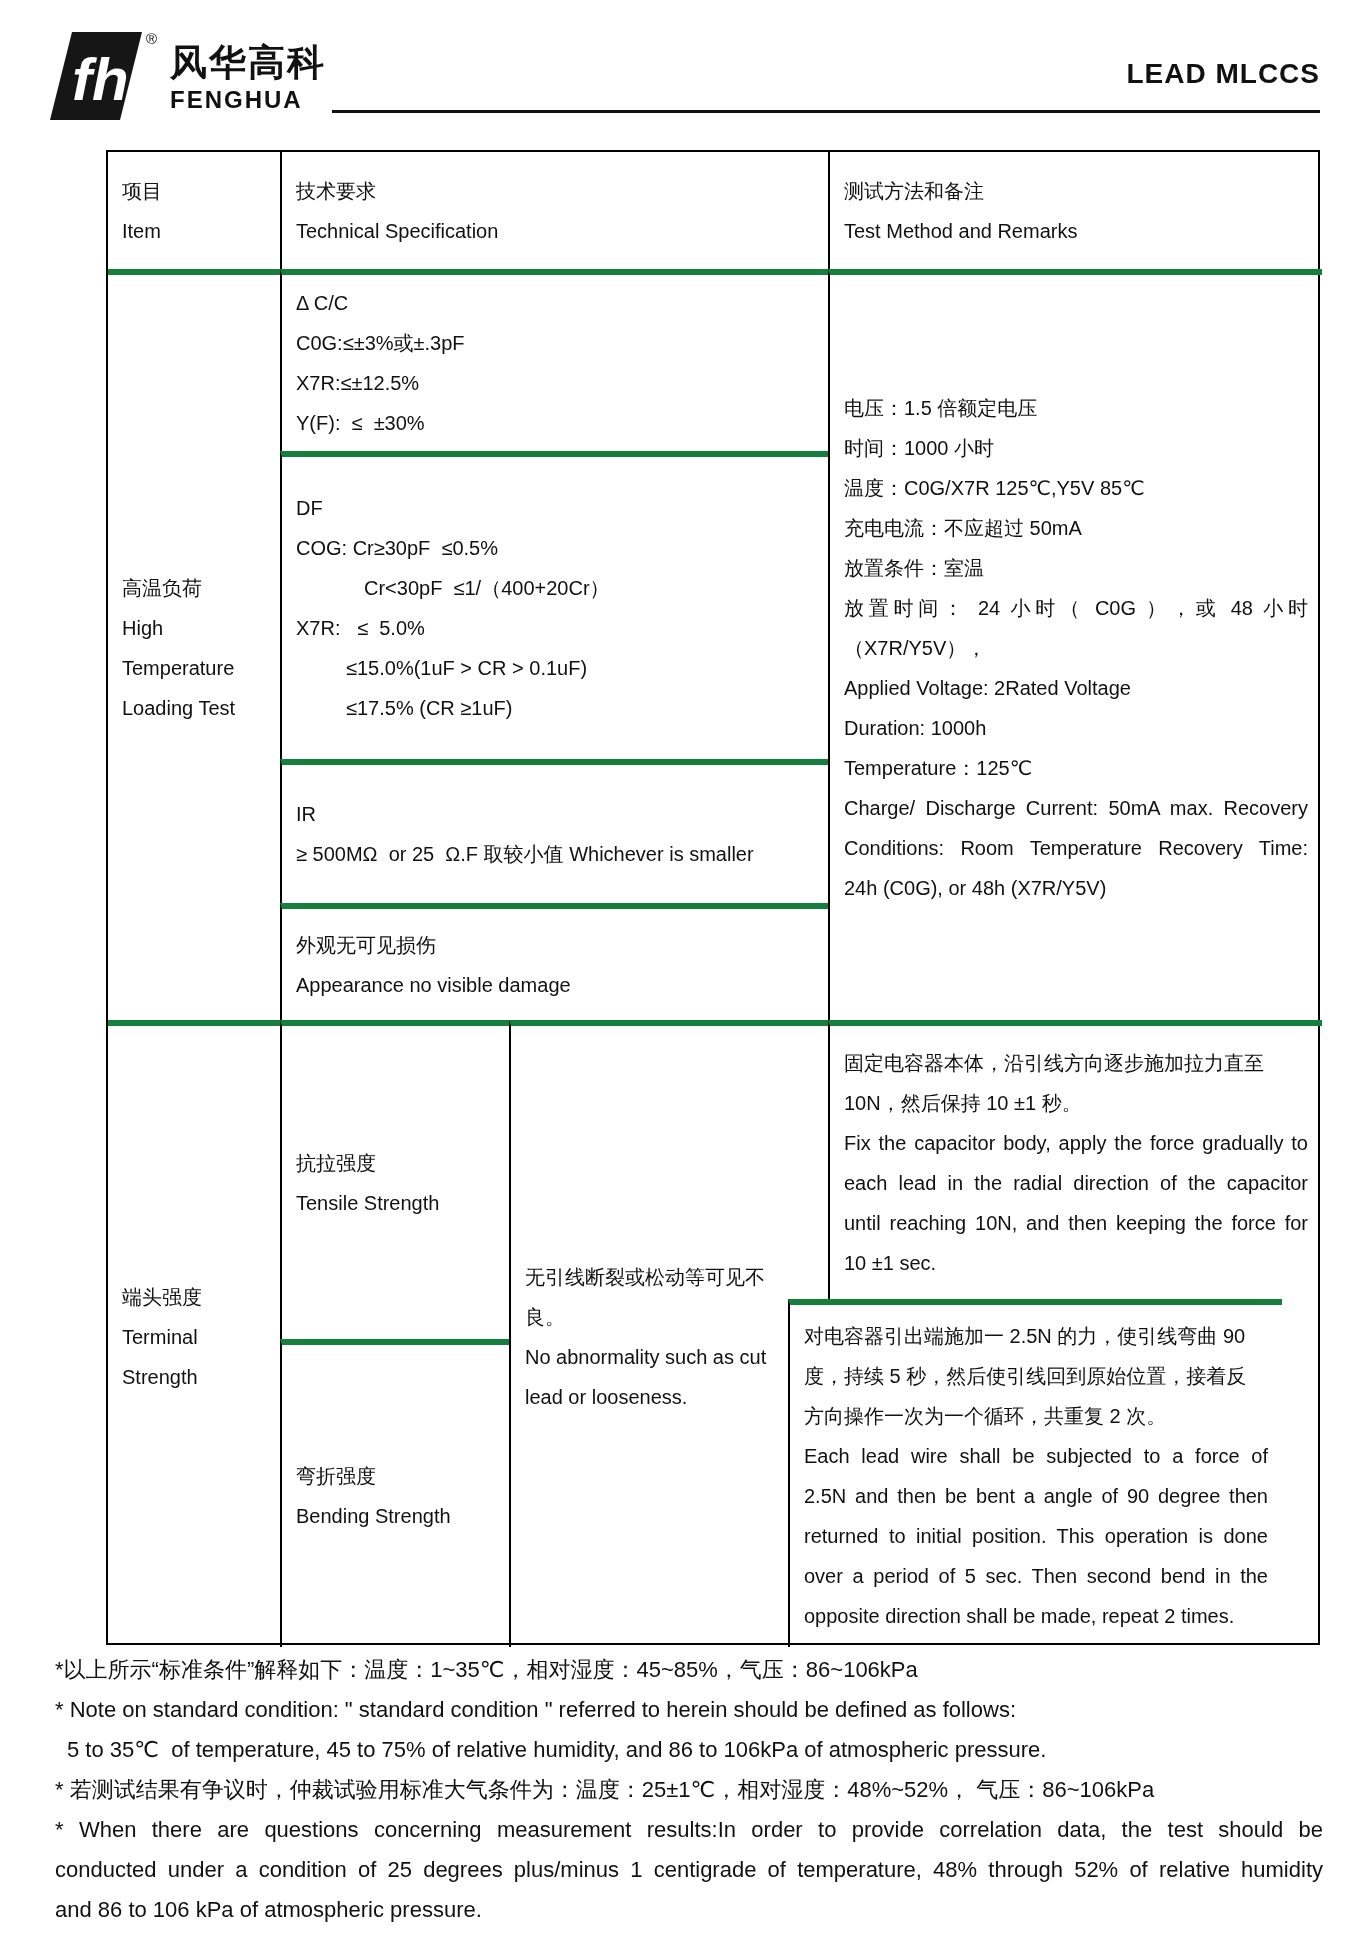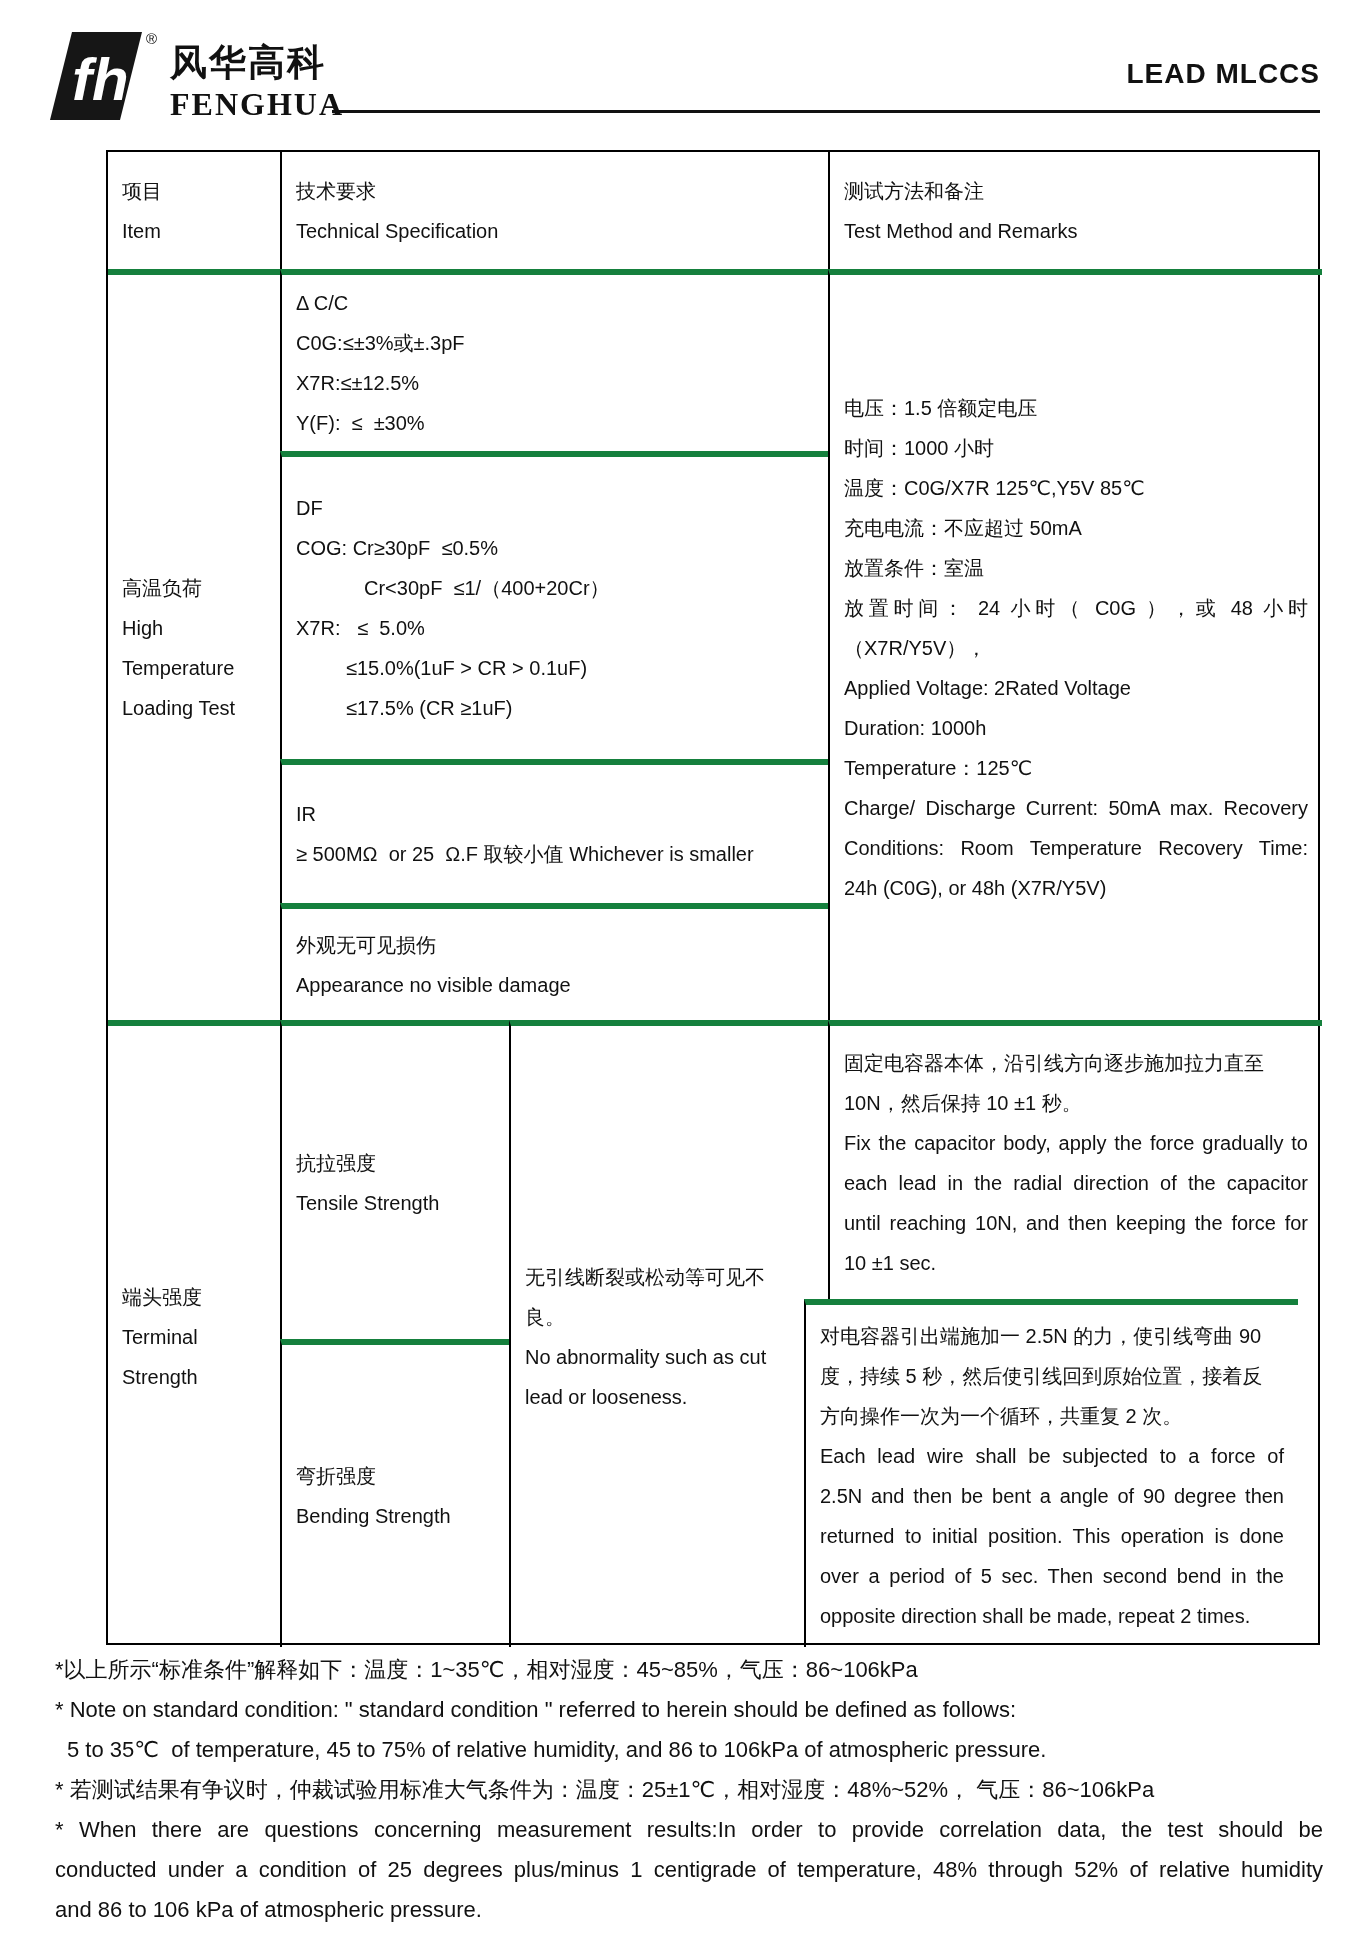--- a/index.html
+++ b/index.html
@@ -1,21 +1,21 @@
 <!DOCTYPE html>
 <html><head>
 <meta charset="utf-8">
 <style>
   html,body{margin:0;padding:0;background:#e8e8e8;}
   .page{position:relative;width:1371px;height:1948px;background:#ffffff;
         font-family:"Liberation Sans","DejaVu Sans",sans-serif;color:#111;overflow:hidden;}
   .abs{position:absolute;}
   
   .brand-cn{left:170px;top:38px;font-size:37px;font-weight:bold;letter-spacing:2px;}
-  .brand-en{left:170px;top:86px;font-size:32px;font-weight:bold;letter-spacing:2px;font-family:Liberation Serif, serif;}
+  .brand-en{left:170px;top:86px;font-size:24px;font-weight:bold;letter-spacing:2px;}
   .reg{left:146px;top:30px;font-size:15px;}
   .doc-title{left:1000px;top:58px;width:320px;text-align:right;font-size:28px;font-weight:bold;letter-spacing:1px;}
   .rule{left:332px;top:110px;width:988px;height:3px;background:#111;}
   
   .tbl{left:106px;top:150px;width:1214px;height:1495px;border:2px solid #000;box-sizing:border-box;}
   .cell{position:absolute;box-sizing:border-box;display:flex;flex-direction:column;
         justify-content:center;padding:0 14px;font-size:20px;line-height:40px;}
   .bl{border-left:2px solid #000;} .bt{border-top:6px solid #15803d;}
   .ln{white-space:pre;}
   .ind1{padding-left:68px;} .ind2{padding-left:50px;}
@@ -132,21 +132,21 @@
 
     <div class="cell bl bt" style="left:720px;top:868px;width:494px;height:279px;">
       <div class="ln">固定电容器本体，沿引线方向逐步施加拉力直至</div>
       <div class="ln">10N，然后保持 10 ±1 秒。</div>
       <div class="ln j">Fix the capacitor body, apply the force gradually to</div>
       <div class="ln j">each lead in the radial direction of the capacitor</div>
       <div class="ln j">until reaching 10N, and then keeping the force for</div>
       <div class="ln">10 ±1 sec.</div>
     </div>
 
-    <div class="cell bl bt" style="left:696px;top:1147px;width:494px;height:348px;">
+    <div class="cell bl bt" style="left:680px;top:1147px;width:494px;height:348px;">
       <div class="ln">对电容器引出端施加一 2.5N 的力，使引线弯曲 90</div>
       <div class="ln">度，持续 5 秒，然后使引线回到原始位置，接着反</div>
       <div class="ln">方向操作一次为一个循环，共重复 2 次。</div>
       <div class="ln j">Each lead wire shall be subjected to a force of</div>
       <div class="ln j">2.5N and then be bent a angle of 90 degree then</div>
       <div class="ln j">returned to initial position. This operation is done</div>
       <div class="ln j">over a period of 5 sec. Then second bend in the</div>
       <div class="ln">opposite direction shall be made, repeat 2 times.</div>
     </div>
 

